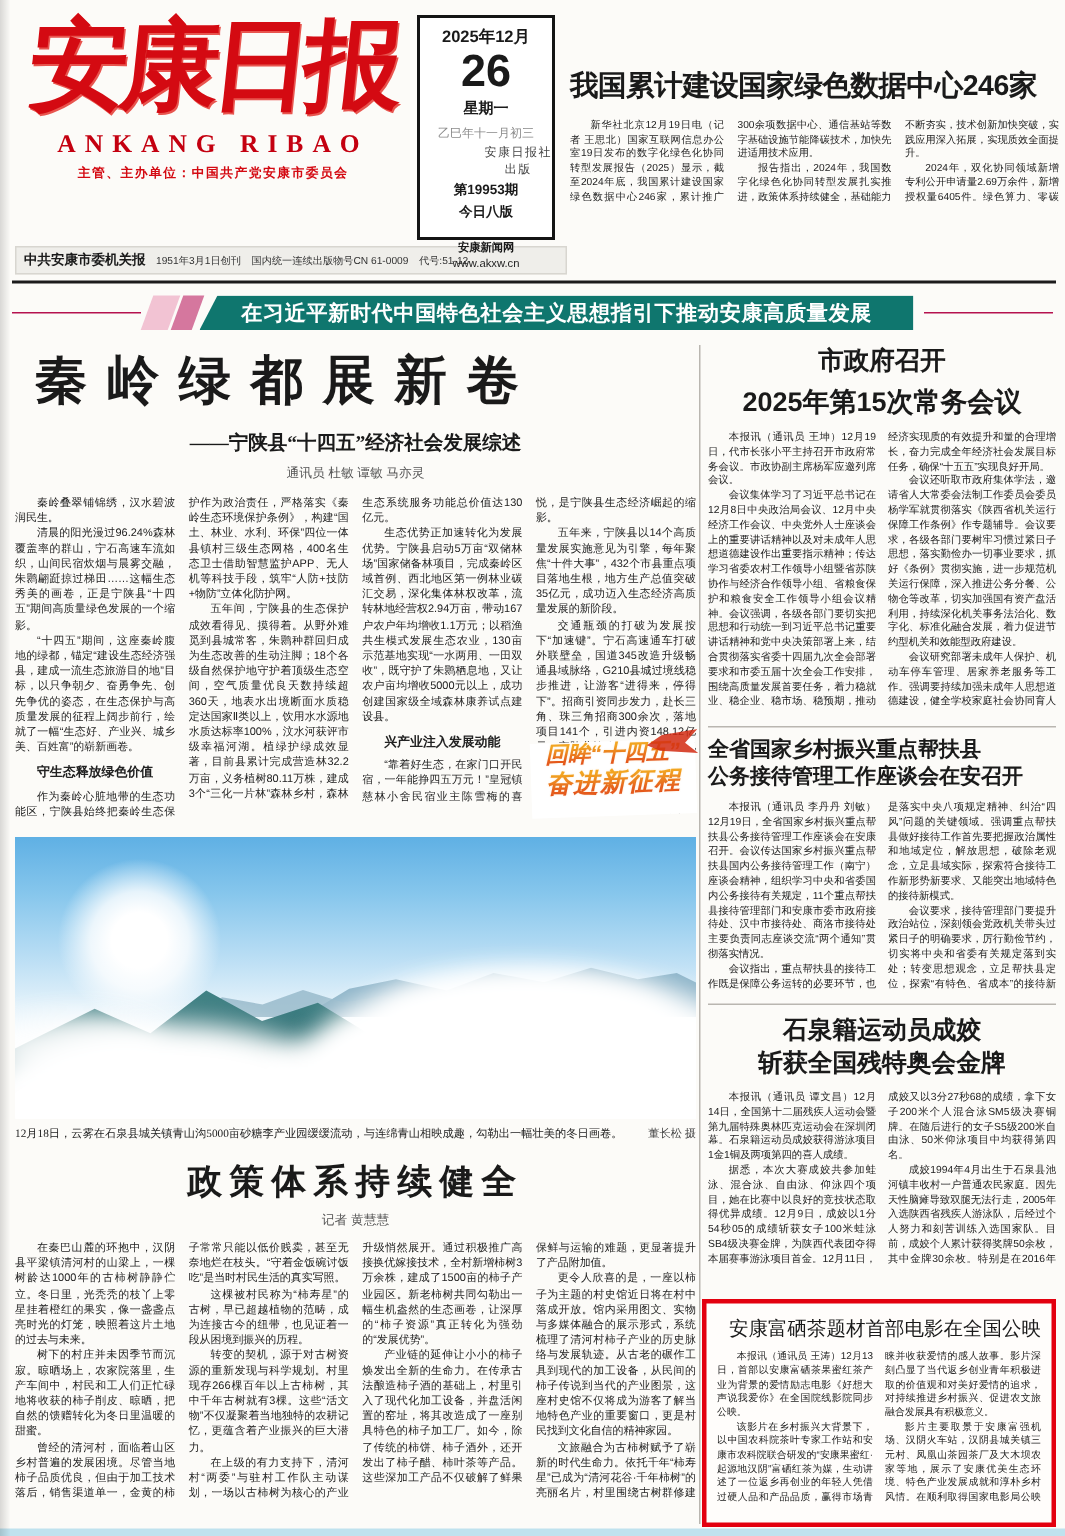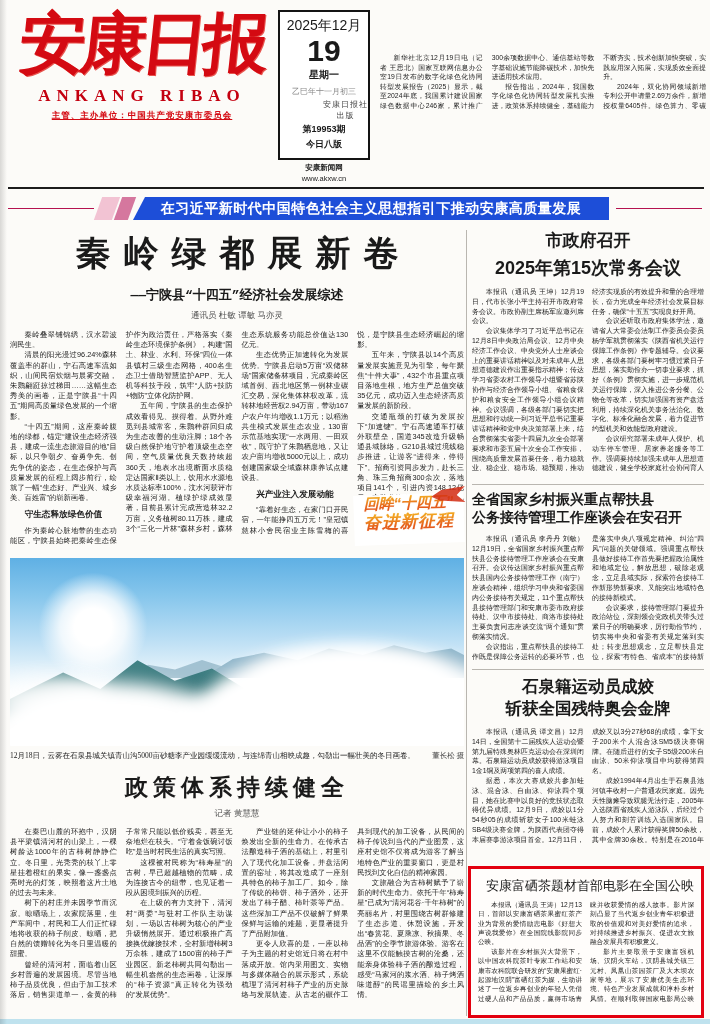--- a/index.html
+++ b/index.html
@@ -6,56 +6,56 @@
   body{background:#e8e6e0;font-family:"Liberation Sans",sans-serif;}
   .page{position:relative;width:710px;height:1024px;margin:0 auto;background:#fcfbf8;overflow:hidden;color:#1a1a1a;}
   .page::before{content:"";position:absolute;left:0;top:0;width:7px;height:100%;
     background:linear-gradient(90deg,rgba(0,0,0,.14),rgba(0,0,0,0));z-index:50;pointer-events:none;}
 
   
   .masthead{position:absolute;left:10px;top:10px;width:264px;text-align:center;}
   .mast-title{font-family:"DejaVu Serif",serif;font-weight:bold;color:#d40a12;font-size:66px;line-height:1.0;
     letter-spacing:-5px;transform:skewX(-6deg);white-space:nowrap;text-shadow:1px 1px 0 #e8554f;}
   .mast-latin{font-family:"Liberation Serif",serif;color:#c40010;font-weight:bold;font-size:17px;letter-spacing:6px;margin-top:10px;}
-  .mast-sup{color:#d40a12;font-weight:bold;font-size:8.5px;letter-spacing:1px;margin-top:4px;text-decoration:underline;}
+  .mast-sup{color:#d40a12;font-weight:bold;font-size:8.5px;letter-spacing:1px;margin-top:4px;}
   .mast-info{position:absolute;left:10px;top:164px;width:356px;background:#efeeea;border:1px solid #d8d6d0;
     display:flex;align-items:center;gap:7px;padding:2px 5px;white-space:nowrap;}
   .mast-info .org{font-weight:bold;font-size:9px;}
   .mast-info .sm{font-size:6.8px;color:#333;}
 
   
   .datebox{position:absolute;left:278px;top:10px;width:92px;height:150px;border:2px solid #141414;background:#fff;
     text-align:center;padding-top:5px;box-sizing:border-box;}
-  .db-month{font-size:14px;font-weight:normal;}
+  .db-month{font-size:11px;font-weight:bold;}
   .db-day{font-size:30px;font-weight:bold;line-height:1.05;}
   .db-week{font-size:10px;font-weight:bold;margin-top:1px;}
   .db-lunar{font-family:"Liberation Serif",serif;font-size:8px;color:#8a8a8a;margin-top:4px;}
   .db-pub{font-family:Liberation Mono, monospace;font-size:8px;color:#444;margin-top:2px;letter-spacing:1px;padding-left:43px;}
   .db-issue,.db-pages{font-size:9px;font-weight:bold;margin-top:2px;}
   .db-site{font-size:7.5px;font-weight:bold;margin-top:12px;}
   .db-url{font-size:7.5px;color:#222;margin-top:1px;}
 
   
   .topstory{position:absolute;left:380px;top:44px;width:326px;}
   .top-h{font-size:19px;font-weight:900;white-space:nowrap;letter-spacing:-.3px;}
   .top-body{margin-top:9px;height:66px;overflow:hidden;column-count:3;column-gap:9px;column-fill:auto;
     font-size:6.8px;line-height:1.4;color:#222;}
   .header-rule{position:absolute;left:8px;top:187px;width:696px;height:2px;background:#1c1c1c;}
 
   
   .banner-line{position:absolute;top:208px;height:1px;background:#b5124f;}
   .stripe{position:absolute;top:197px;height:23px;transform:skewX(-20deg);}
-  .banner{position:absolute;left:133px;top:197px;width:476px;height:23px;background:#1d4ed8;color:#fff;
+  .banner{position:absolute;left:133px;top:197px;width:476px;height:23px;background:#0f766e;color:#fff;
     font-weight:bold;font-size:14px;line-height:23px;text-align:center;
     clip-path:polygon(12px 0,100% 0,100% 100%,0 100%);letter-spacing:.5px;}
 
   
   .lead{position:absolute;left:10px;top:230px;width:454px;}
-  .lead-h1{font-size:35px;font-weight:900;text-align:center;letter-spacing:13px;padding-left:13px;white-space:nowrap;}
-  .lead-sub{font-family:Liberation Mono, monospace;font-size:13px;font-weight:bold;text-align:center;margin-top:9px;}
+  .lead-h1{font-size:35px;font-weight:900;letter-spacing:13px;padding-left:13px;white-space:nowrap;}
+  .lead-sub{font-family:Liberation Serif, serif;font-size:13px;font-weight:bold;text-align:center;margin-top:9px;}
   .lead-by{font-size:8.5px;color:#555;text-align:center;margin-top:6px;}
   .lead-wrap{position:relative;margin-top:8px;height:216px;}
   .lead-body{height:216px;overflow:hidden;column-count:4;column-gap:9px;column-fill:auto;
     font-size:7.3px;line-height:1.4;color:#222;}
   .badge{position:absolute;right:0;bottom:2px;width:110px;height:50px;background:#fff;text-align:center;
     transform:rotate(-2deg);}
   .badge-l1,.badge-l2{font-weight:900;font-style:italic;font-size:15px;line-height:1.2;
     background:linear-gradient(180deg,#f3a41f 15%,#e03a17 70%);-webkit-background-clip:text;background-clip:text;
     -webkit-text-fill-color:transparent;color:#e03a17;text-shadow:0 0 1px rgba(240,170,40,.35);}
   .badge-l2{font-size:17px;letter-spacing:1px;}
@@ -122,34 +122,41 @@
 </head>
 <body>
 
 <div class="page">
 
   <div class="masthead">
     <div class="mast-title">安康日报</div>
     <div class="mast-latin">ANKANG  RIBAO</div>
     <div class="mast-sup">主管、主办单位：中国共产党安康市委员会</div>
   </div>
+  <div class="mast-info">
+    <span class="org">中共安康市委机关报</span>
+    <span class="sm">1951年3月1日创刊</span>
+    <span class="sm">国内统一连续出版物号CN 61-0009</span>
+    <span class="sm">代号:51-12</span>
+  </div>
 
   <div class="datebox">
     <div class="db-month">2025年12月</div>
-    <div class="db-day">19</div>
+    <div class="db-day">26</div>
     <div class="db-week">星期一</div>
     <div class="db-lunar">乙巳年十一月初三</div>
     <div class="db-pub">安康日报社出版</div>
     <div class="db-issue">第19953期</div>
     <div class="db-pages">今日八版</div>
     <div class="db-site">安康新闻网</div>
     <div class="db-url">www.akxw.cn</div>
   </div>
 
   <div class="topstory">
+    <div class="top-h">我国累计建设国家绿色数据中心246家</div>
     <div class="top-body">
         <p class="para">新华社北京12月19日电（记者 王思北）国家互联网信息办公室19日发布的数字化绿色化协同转型发展报告（2025）显示，截至2024年底，我国累计建设国家绿色数据中心246家，累计推广300余项数据中心、通信基站等数字基础设施节能降碳技术，加快先进适用技术应用。</p>
         <p class="para">报告指出，2024年，我国数字化绿色化协同转型发展扎实推进，政策体系持续健全，基础能力不断夯实，技术创新加快突破，实践应用深入拓展，实现质效全面提升。</p>
         <p class="para">2024年，双化协同领域新增专利公开申请量2.69万余件，新增授权量6405件。绿色算力、零碳信息通信网络、智慧能源、绿色智造、生态环境智慧治理、废弃物智能回收利用等领域创新动能加速释放。截至2024年底，已发布和制定中的双化协同相关国家标准达170余项，覆盖数字产业绿色低碳发展、数字赋能传统行业转型升级、生态环境数字化治理、绿色智慧城市建设四类。</p>
       </div>
   </div>
 
   <div class="header-rule"></div>
 
   <div class="banner-line" style="left:8px;width:86px;"></div>
@@ -203,20 +210,21 @@
   </div>
 
   <div class="tree">
     <div class="tree-h">政策体系持续健全</div>
     <div class="tree-by">记者 黄慧慧</div>
     <div class="tree-body">
         <p class="para">在秦巴山麓的环抱中，汉阴县平梁镇清河村的山梁上，一棵树龄达1000年的古柿树静静伫立。冬日里，光秃秃的枝丫上零星挂着橙红的果实，像一盏盏点亮时光的灯笼，映照着这片土地的过去与未来。</p>
         <p class="para">树下的村庄并未因季节而沉寂。晾晒场上，农家院落里，生产车间中，村民和工人们正忙碌地将收获的柿子削皮、晾晒，把自然的馈赠转化为冬日里温暖的甜蜜。</p>
         <p class="para">曾经的清河村，面临着山区乡村普遍的发展困境。尽管当地柿子品质优良，但由于加工技术落后，销售渠道单一，金黄的柿子常常只能以低价贱卖，甚至无奈地烂在枝头。“守着金饭碗讨饭吃”是当时村民生活的真实写照。</p>
         <p class="para">这棵被村民称为“柿寿星”的古树，早已超越植物的范畴，成为连接古今的纽带，也见证着一段从困境到振兴的历程。</p>
+        <p class="para">转变的契机，源于对古树资源的重新发现与科学规划。村里现存266棵百年以上古柿树，其中千年古树就有3棵。这些“活文物”不仅凝聚着当地独特的农耕记忆，更蕴含着产业振兴的巨大潜力。</p>
         <p class="para">在上级的有力支持下，清河村“两委”与驻村工作队主动谋划，一场以古柿树为核心的产业升级悄然展开。通过积极推广高接换优嫁接技术，全村新增柿树3万余株，建成了1500亩的柿子产业园区。新老柿树共同勾勒出一幅生机盎然的生态画卷，让深厚的“柿子资源”真正转化为强劲的“发展优势”。</p>
         <p class="para">产业链的延伸让小小的柿子焕发出全新的生命力。在传承古法酿造柿子酒的基础上，村里引入了现代化加工设备，并盘活闲置的窑址，将其改造成了一座别具特色的柿子加工厂。如今，除了传统的柿饼、柿子酒外，还开发出了柿子醋、柿叶茶等产品。这些深加工产品不仅破解了鲜果保鲜与运输的难题，更显著提升了产品附加值。</p>
         <p class="para">更令人欣喜的是，一座以柿子为主题的村史馆近日将在村中落成开放。馆内采用图文、实物与多媒体融合的展示形式，系统梳理了清河村柿子产业的历史脉络与发展轨迹。从古老的碾作工具到现代的加工设备，从民间的柿子传说到当代的产业图景，这座村史馆不仅将成为游客了解当地特色产业的重要窗口，更是村民找到文化自信的精神家园。</p>
         <p class="para">文旅融合为古柿树赋予了崭新的时代生命力。依托千年“柿寿星”已成为“清河花谷·千年柿树”的亮丽名片，村里围绕古树群修建了生态步道、休憩设施，开发出“春赏花、夏乘凉、秋摘果、冬品酒”的全季节旅游体验。游客在这里不仅能触摸古树的沧桑，还能亲身体验柿子酒的酿造过程，感受“马家河的浆水酒、柿子烤酒味道醇”的民谣里描绘的乡土风情。</p>
       </div>
   </div>
 
   <div class="vrule"></div>
 
   <div class="rart" style="top:229px;">

